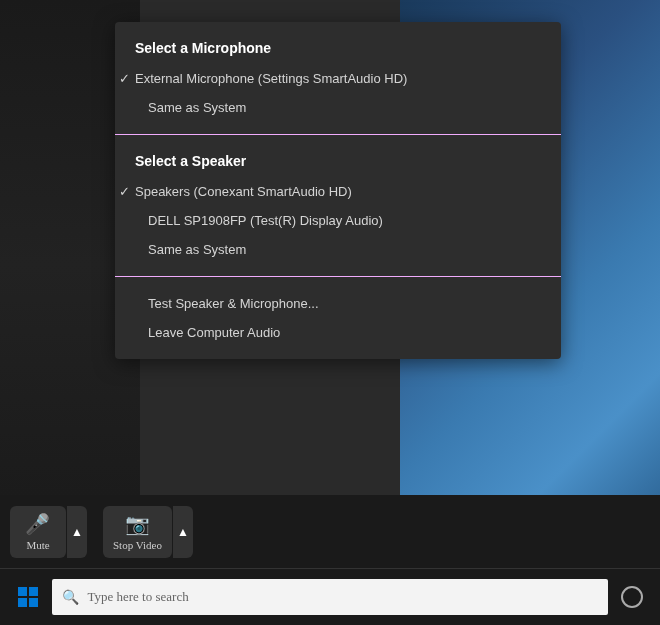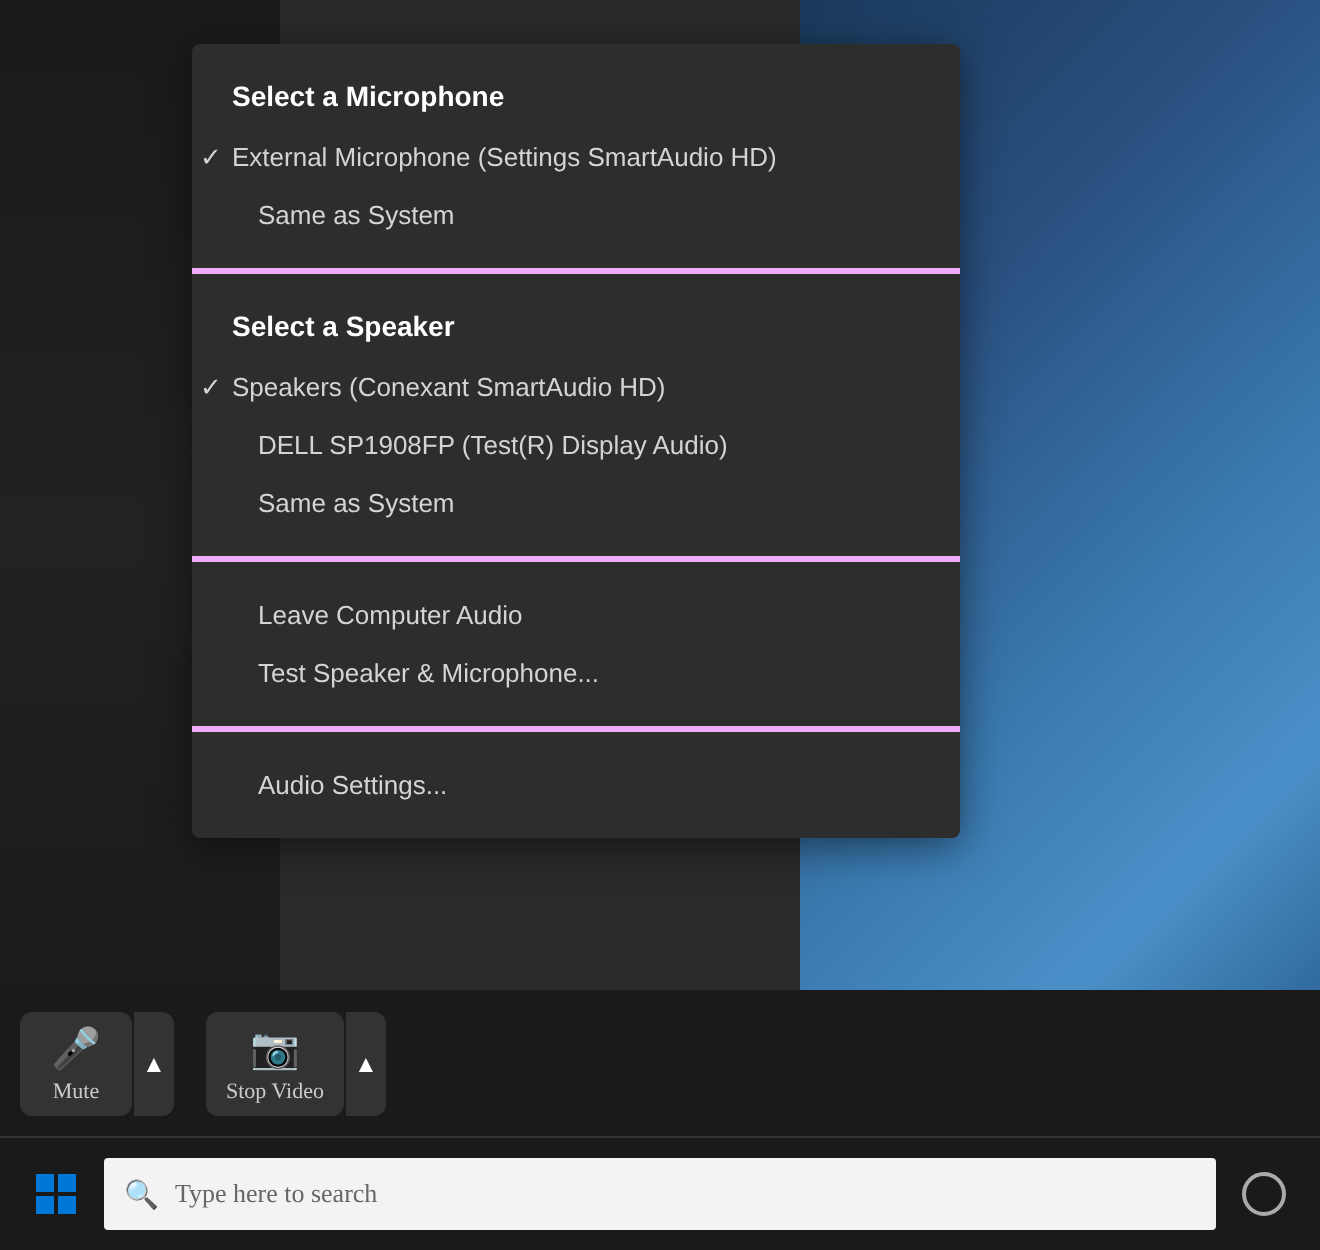--- a/index.html
+++ b/index.html
@@ -45,35 +45,35 @@
       color: white;
       font-size: 13px;
       font-weight: 400;
       text-shadow: 1px 1px 2px rgba(0,0,0,0.8);
     }
 
     
     .dropdown-menu {
       position: absolute;
       top: 22px;
-      left: 96px;
-      width: 384px;
+      left: 115px;
+      width: 446px;
       background: #2d2d2d;
       border-radius: 4px;
       z-index: 10;
       overflow: hidden;
       box-shadow: 0 4px 20px rgba(0,0,0,0.5);
     }
 
     .menu-section {
       padding: 12px 0;
     }
 
     .menu-section + .menu-section {
-      border-top: 3px solid #f0abfc;
+      border-top: 1px solid #f0abfc;
     }
 
     .section-title {
       font-weight: 700;
       font-size: 14px;
       color: #ffffff;
       padding: 6px 20px 8px 20px;
     }
 
     .menu-item {
@@ -258,32 +258,27 @@
     <div class="menu-item no-check">
       <span>DELL SP1908FP (Test(R) Display Audio)</span>
     </div>
     <div class="menu-item no-check">
       <span>Same as System</span>
     </div>
   </div>
 
   <div class="menu-section">
     <div class="menu-item no-check">
+      <span>Test Speaker &amp; Microphone...</span>
+    </div>
+    <div class="menu-item no-check">
       <span>Leave Computer Audio</span>
     </div>
-    <div class="menu-item no-check">
-      <span>Test Speaker &amp; Microphone...</span>
-    </div>
-  </div>
-
-  <div class="menu-section">
-    <div class="menu-item no-check">
-      <span>Audio Settings...</span>
-    </div>
-  </div>
+  </div>
+
 
 </div>
 
 <div class="toolbar">
 
   <div class="toolbar-btn-group">
     <div class="toolbar-btn">
       <span class="btn-icon">🎤</span>
       <span class="btn-label">Mute</span>
     </div>

